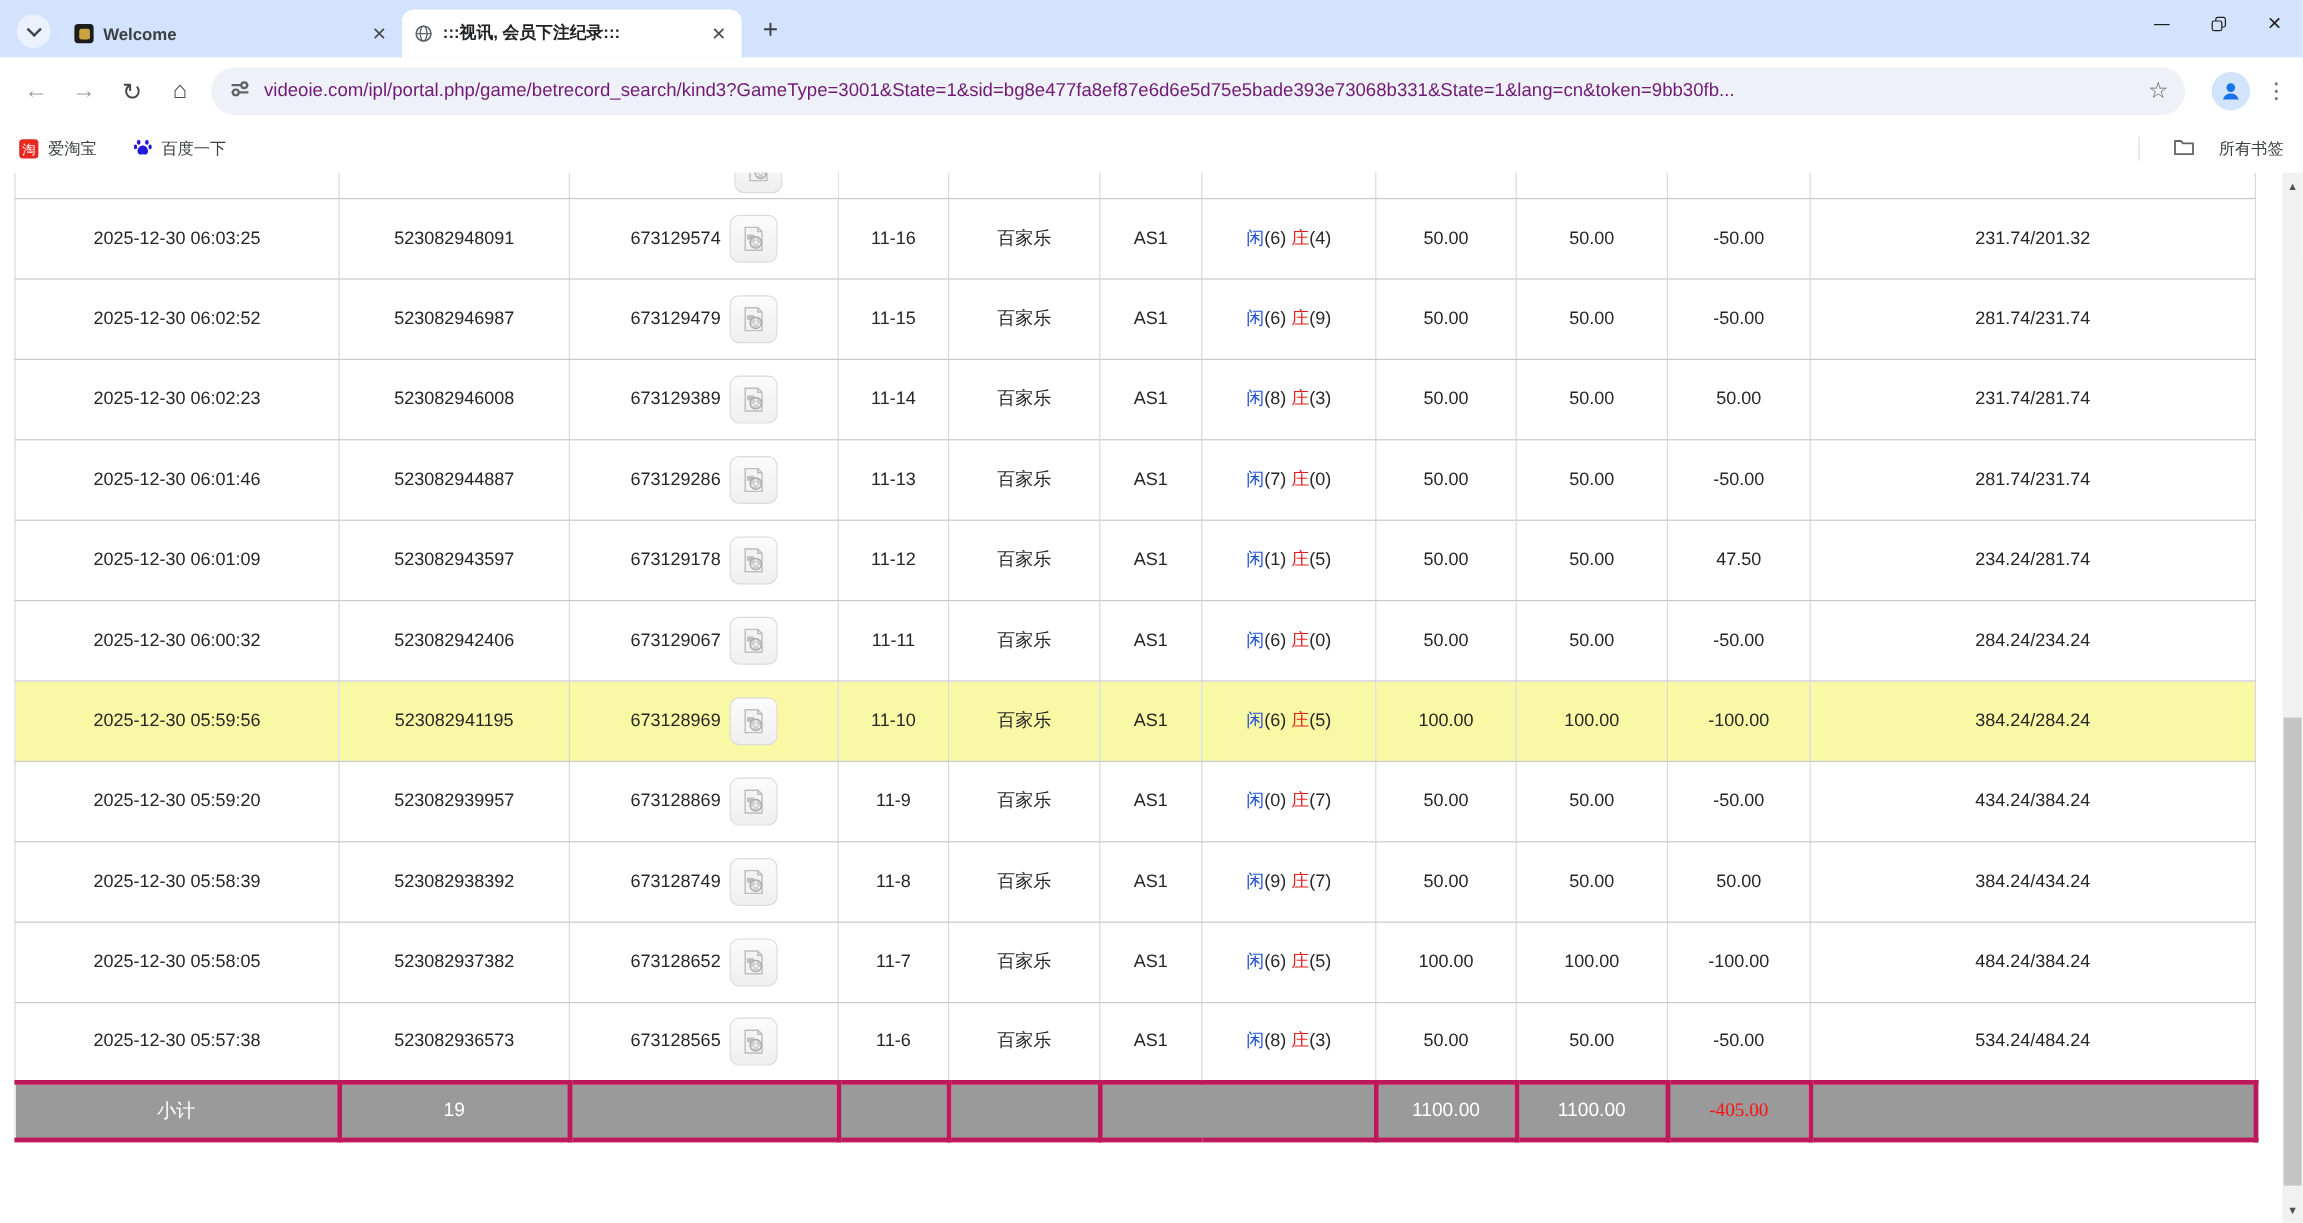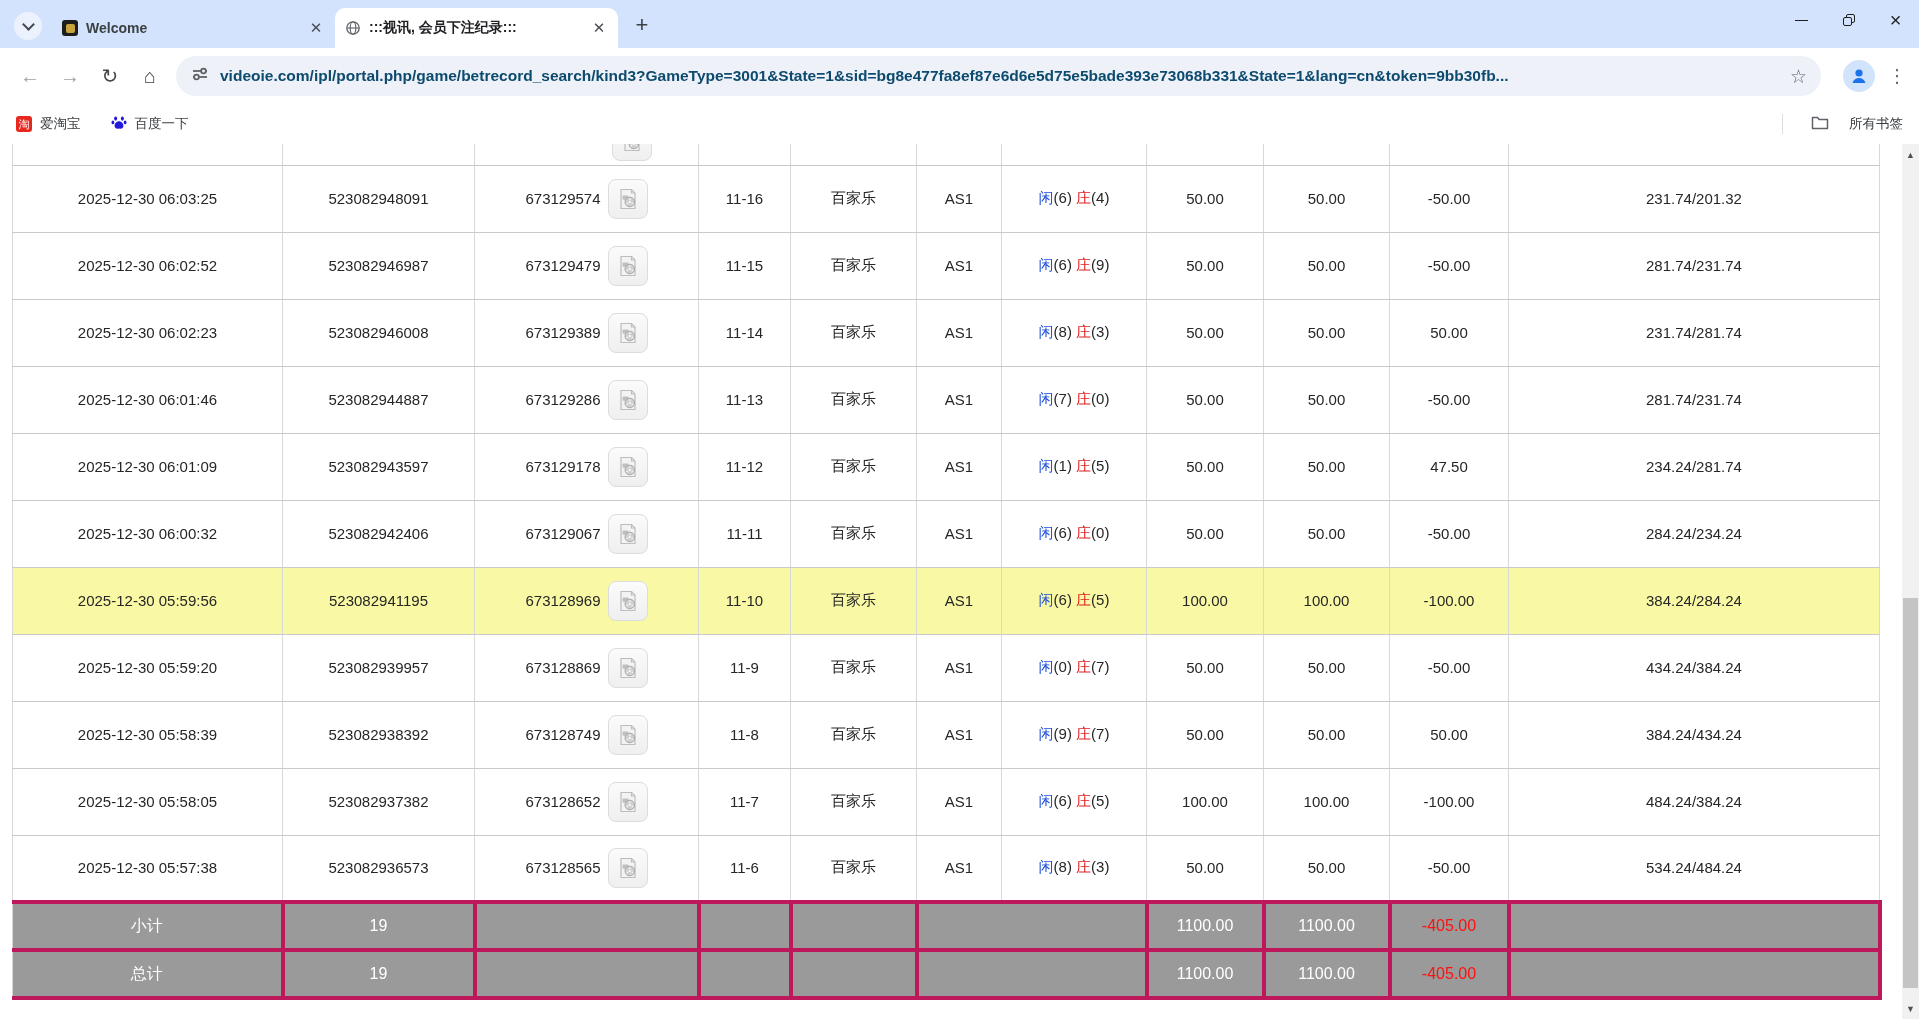--- a/index.html
+++ b/index.html
@@ -30,21 +30,21 @@
   .close-x { font-size:20px; line-height:1; }
 
   
   .toolbar { height:56px; background:#fff; display:flex; align-items:center; padding:0 10px; }
   .navbtn { width:40px; height:40px; border-radius:20px; display:flex; align-items:center; justify-content:center;
             font-size:20px; color:#46484c; }
   .navbtn.dim { color:#9aa0a6; }
   .omnibox { flex:1; height:40px; background:#eef1f8; border-radius:20px; margin:0 12px 0 6px;
              display:flex; align-items:center; padding:0 14px; min-width:0; }
   .siteinfo { flex:0 0 20px; margin-right:10px; }
-  .urltext { flex:1; font-size:15.5px; color:#0c4a6e; white-space:nowrap; overflow:hidden;font-weight:bold; }
+  .urltext { flex:1; font-size:15.5px; color:#701a75; white-space:nowrap; overflow:hidden; }
   .staricon { font-size:19px; color:#5f6368; margin-left:10px; }
   .avatar { width:32px; height:32px; border-radius:16px; background:#d2e3fc; display:flex; align-items:center;
             justify-content:center; margin:0 10px; }
   .menu3 { font-size:18px; color:#5f6368; width:24px; text-align:center; letter-spacing:0; }
 
   
   .bookmarks { height:40px; background:#fff; display:flex; align-items:center; padding:0 16px; }
   .bm { display:flex; align-items:center; gap:8px; margin-right:30px; font-size:13.5px; color:#3c4043; }
   .bm-taobao { width:16px; height:16px; background:#e8281e; border-radius:3px; color:#fff; font-size:11px;
                display:flex; align-items:center; justify-content:center; }
@@ -66,21 +66,21 @@
   .partial-cell { position:relative; }
   .partial-cell .round-wrap { align-items:flex-start; }
   .partial-cell .ph { display:inline-block; width:84px; }
   .partial-cell .vid-btn { margin-top:-27px; }
   .p { color:#1f4fd8; }
   .b { color:#e02020; }
   .c-bet { color:#1a5ce8; cursor:pointer; }
   .neg { color:#e80000; }
   tr.hl td { background:#f9f9a5; }
   tr.sumrow td { background:#9a9a9a; color:#fff; border:4px solid #be185d; height:48px; font-size:16px; }
-  tr.sumrow td.neg, tr.sumrow .neg { color:#ff1010; }
+  tr.sumrow td.neg, tr.sumrow .neg { color:#ff1010;font-family:Liberation Serif, serif; }
 
   
   .scrollbar { position:absolute; top:0; right:0; width:17px; height:875px; background:#f1f1f1; }
   .sb-btn { position:absolute; left:0; width:17px; height:17px; display:flex; align-items:center; justify-content:center;
             font-size:9px; color:#505050; }
   .sb-up { top:2px; } .sb-down { bottom:2px; }
   .sb-thumb { position:absolute; left:1px; top:454px; width:15px; height:390px; background:#c4c4c4; }
 </style>
 </head>
 <body>
@@ -602,32 +602,20 @@
         <td>19</td>
         <td></td>
           <td></td>
           <td></td>
         <td colspan="2"></td>
         <td>1100.00</td>
         <td>1100.00</td>
         <td class="neg">-405.00</td>
         <td></td>
       </tr>
-      <tr class="sumrow">
-        <td>总计</td>
-        <td>19</td>
-        <td></td>
-          <td></td>
-          <td></td>
-        <td colspan="2"></td>
-        <td>1100.00</td>
-        <td>1100.00</td>
-        <td class="neg">-405.00</td>
-        <td></td>
-      </tr>
     </tbody>
   </table>
 
   <div class="scrollbar">
     <div class="sb-btn sb-up">▲</div>
     <div class="sb-thumb"></div>
     <div class="sb-btn sb-down">▼</div>
   </div>
 </div>
 

